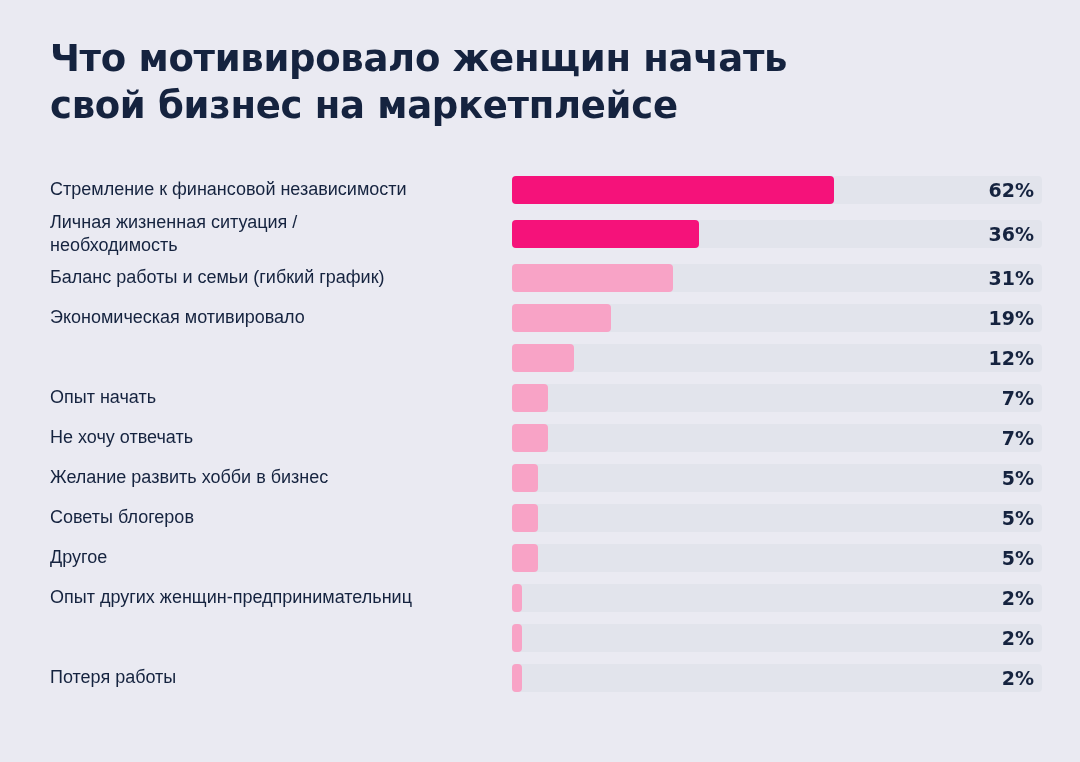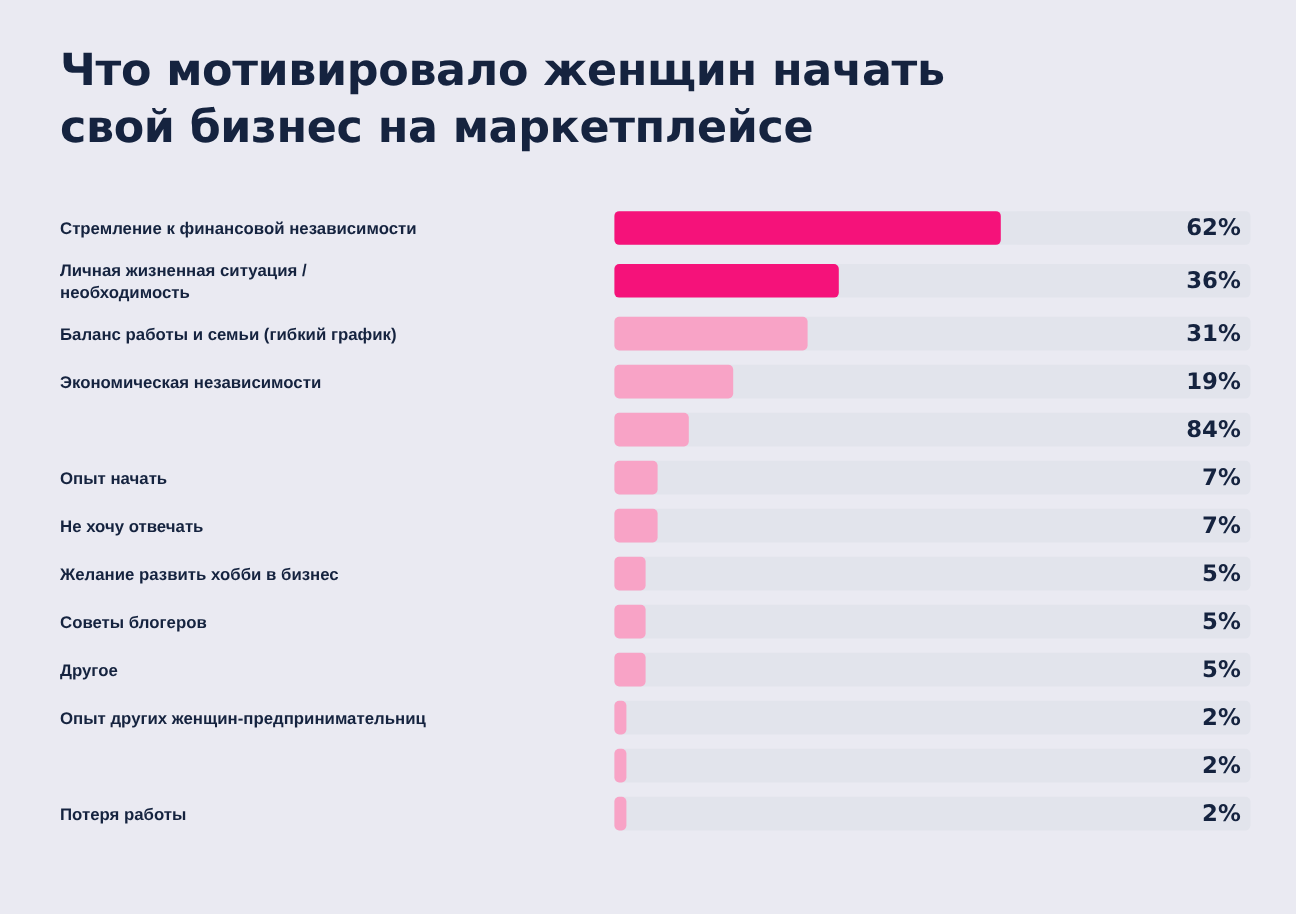--- a/index.html
+++ b/index.html
@@ -47,25 +47,24 @@
     height: 48px;
   }
   .row-label {
     position: absolute;
     left: 50px;
     width: 450px;
     top: 0;
     height: 100%;
     display: flex;
     align-items: center;
-    font-size: 14px;
+    font-size: 18px;
     line-height: 1.3;
     color: #15233f;
     white-space: pre-line;
-    font-weight: bold;
   }
   .row.tall .row-label {
     align-items: center;
   }
   .track {
     position: absolute;
     left: 512px;
     width: 530px;
     height: 28px;
     top: 6px;
@@ -126,30 +125,30 @@
         </div>
       </div>
       <div class="row">
         <div class="row-label">Баланс работы и семьи (гибкий график)</div>
         <div class="track">
           <div class="bar light" style="width: 161px;"></div>
           <div class="value">31%</div>
         </div>
       </div>
       <div class="row">
-        <div class="row-label">Экономическая независимости</div>
+        <div class="row-label">Экономическая мотивировало</div>
         <div class="track">
           <div class="bar light" style="width: 99px;"></div>
           <div class="value">19%</div>
         </div>
       </div>
       <div class="row">
         <div class="track">
           <div class="bar light" style="width: 62px;"></div>
-          <div class="value">84%</div>
+          <div class="value">12%</div>
         </div>
       </div>
       <div class="row">
         <div class="row-label">Опыт начать</div>
         <div class="track">
           <div class="bar light" style="width: 36px;"></div>
           <div class="value">7%</div>
         </div>
       </div>
       <div class="row">

